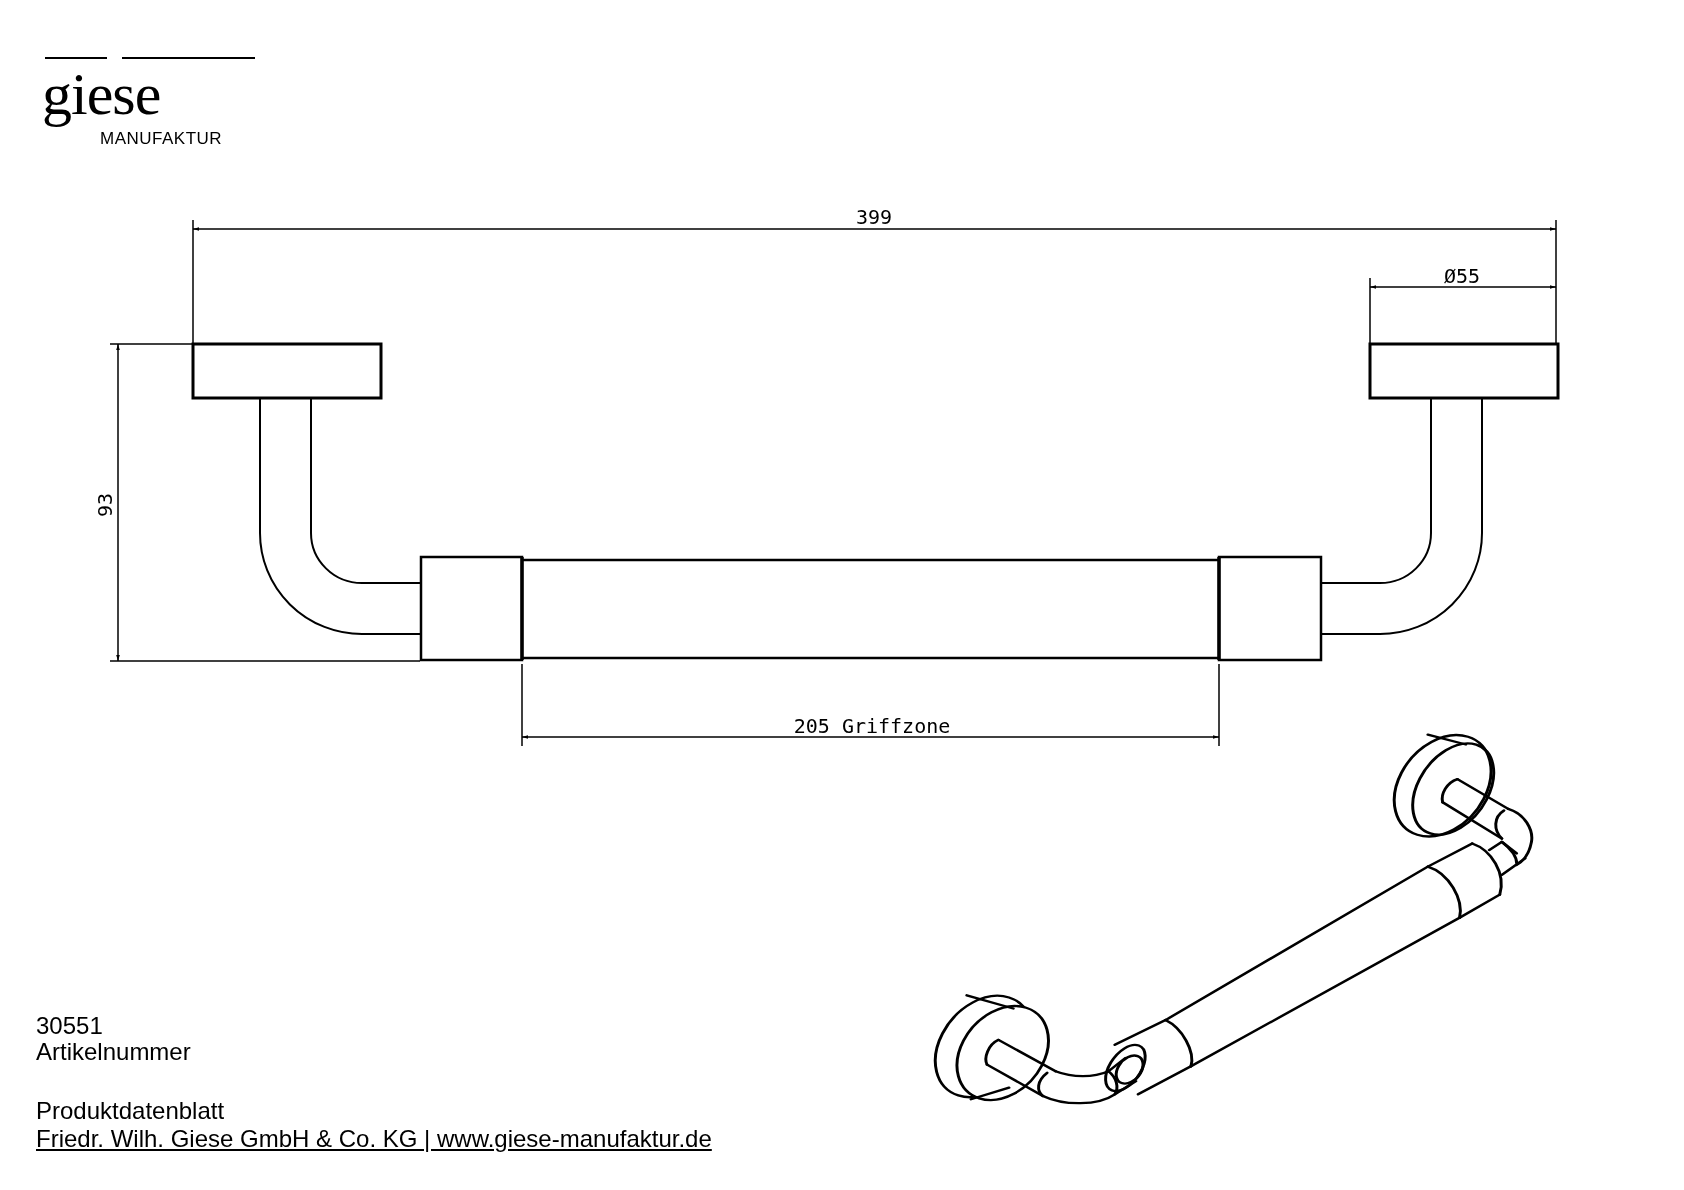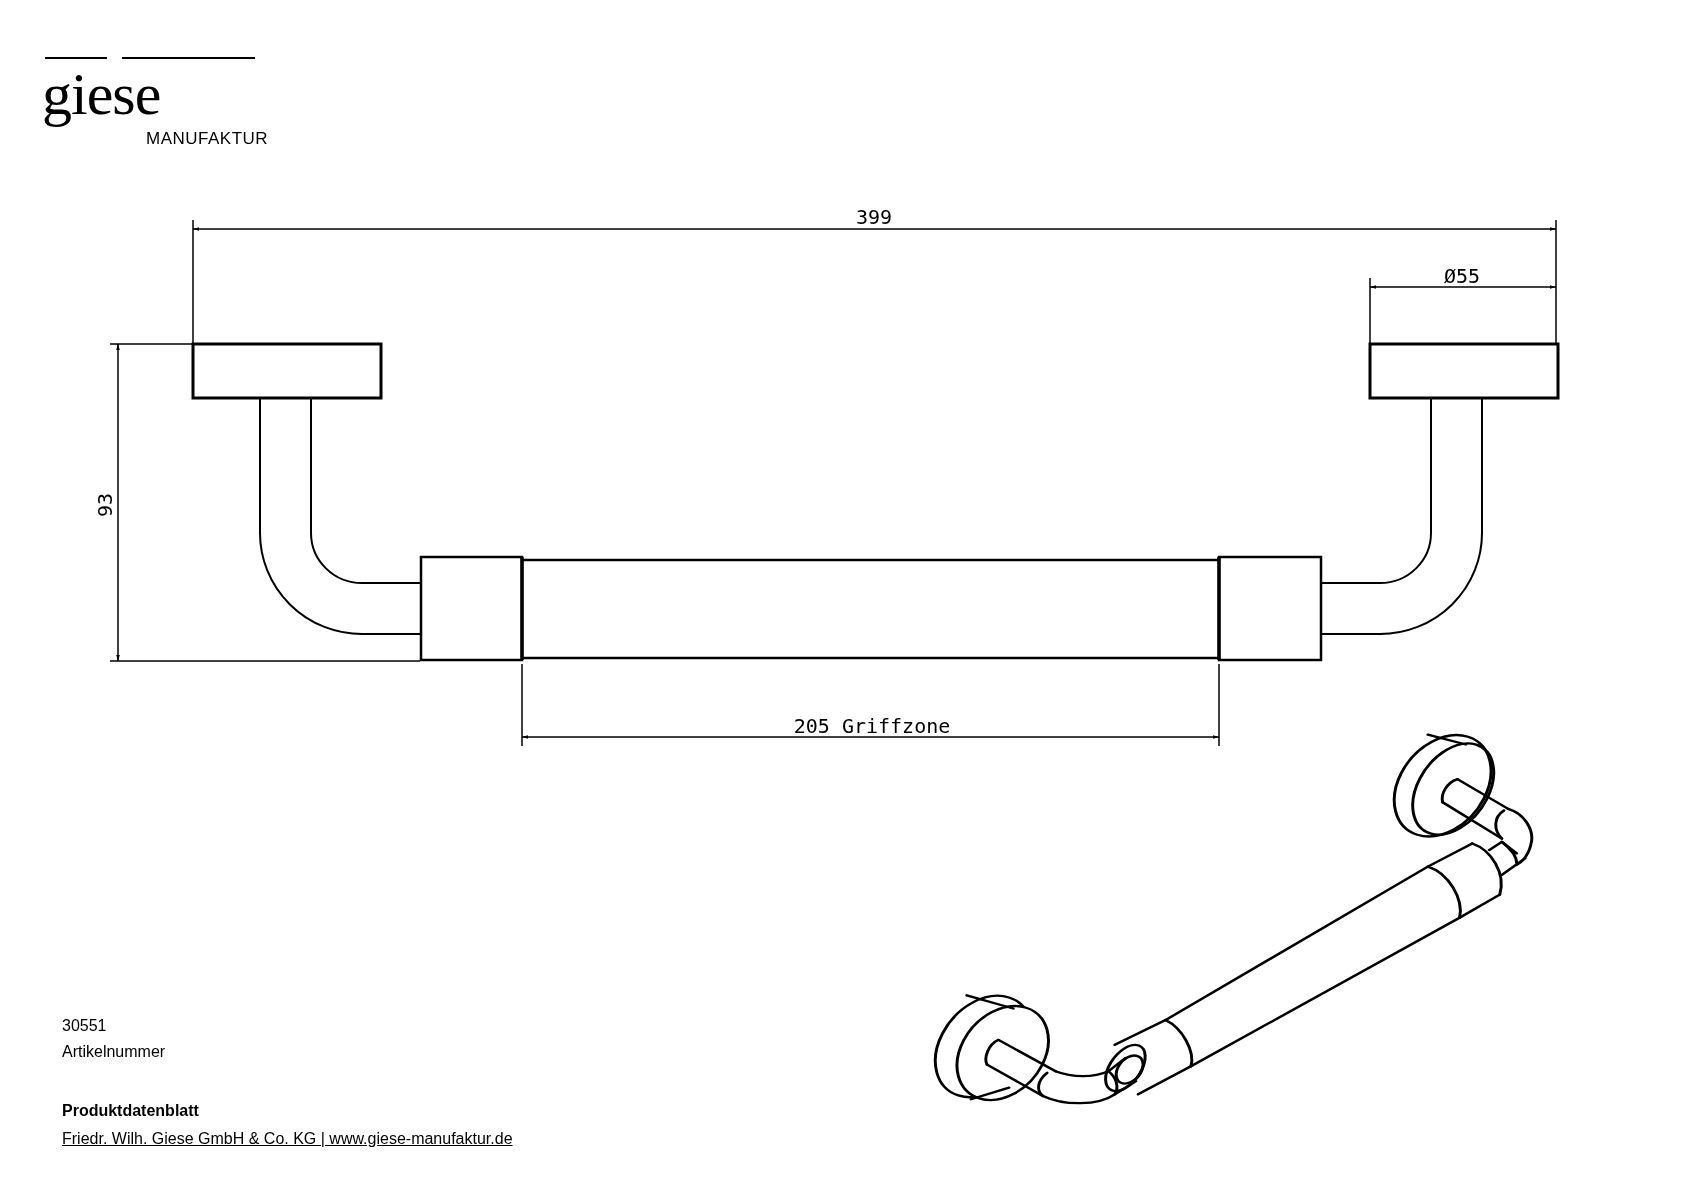--- a/index.html
+++ b/index.html
@@ -1,24 +1,24 @@
 <!DOCTYPE html>
 <html><head>
 <meta charset="utf-8">
 <style>
   html, body { margin:0; padding:0; background:#ffffff; }
   body { width:1684px; height:1190px; position:relative; overflow:hidden; font-family:"Liberation Sans", sans-serif; color:#000; }
   .abs { position:absolute; }
   #logo { left:40px; top:50px; width:220px; height:100px; }
   .logo-rule { position:absolute; top:7px; height:2px; background:#000; }
   .logo-word { position:absolute; left:2px; top:-2px; font-family:"Liberation Serif", serif; font-size:60px; line-height:92px; letter-spacing:-1px; }
-  .logo-sub { position:absolute; left:60px; top:79px; font-family:"Liberation Sans", sans-serif; font-size:17px; letter-spacing:0.5px;margin-left:46px; }
+  .logo-sub { position:absolute; left:60px; top:79px; font-family:"Liberation Sans", sans-serif; font-size:17px; letter-spacing:0.5px; }
   #drawing { position:absolute; left:0; top:0; width:1684px; height:1190px; }
   .dimtxt { font-family:"DejaVu Sans Mono", monospace; font-size:20px; fill:#000; }
-  .info { position:absolute; left:62px; font-size:16px; line-height:22px; }
+  .info { position:absolute; left:36px; font-size:24px; line-height:22px; }
 </style>
 </head>
 <body>
 
 <div id="logo" class="abs">
   <div class="logo-rule" style="left:5px;width:62px;"></div>
   <div class="logo-rule" style="left:82px;width:133px;"></div>
   <div class="logo-word">giese</div>
   <div class="logo-sub">MANUFAKTUR</div>
 </div>
@@ -119,14 +119,14 @@
     <path d="M1390,250 C1365,270 1365,310 1385,335"></path>
 
     <ellipse cx="1245" cy="175" rx="105" ry="160" transform="rotate(22 1245 175)"></ellipse>
     <ellipse cx="1270" cy="185" rx="85" ry="145" transform="rotate(22 1270 185)"></ellipse>
     <path d="M1210,20 L1300,50"></path>
   </g>
 </svg>
 
 <div class="info" style="top:1015px;">30551</div>
 <div class="info" style="top:1041px;">Artikelnummer</div>
-<div class="info" style="top:1100px;font-weight:bold;">Produktdatenblatt</div>
+<div class="info" style="top:1100px;">Produktdatenblatt</div>
 <div class="info" style="top:1128px;text-decoration:underline;">Friedr. Wilh. Giese GmbH &amp; Co. KG | www.giese-manufaktur.de</div>
 
 </body></html>

